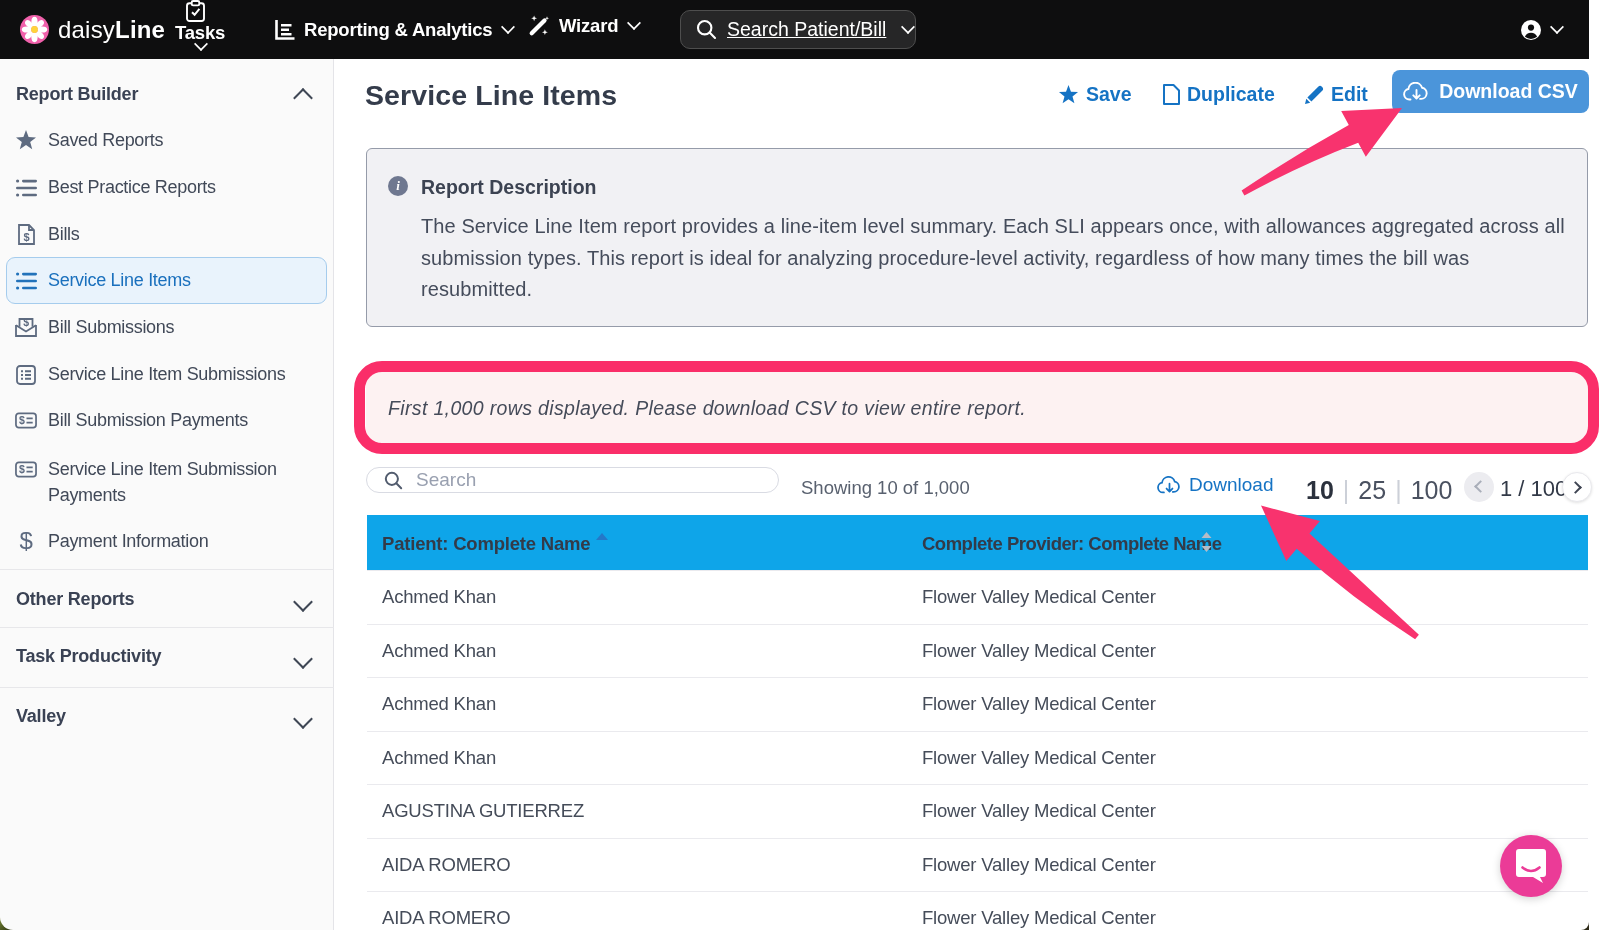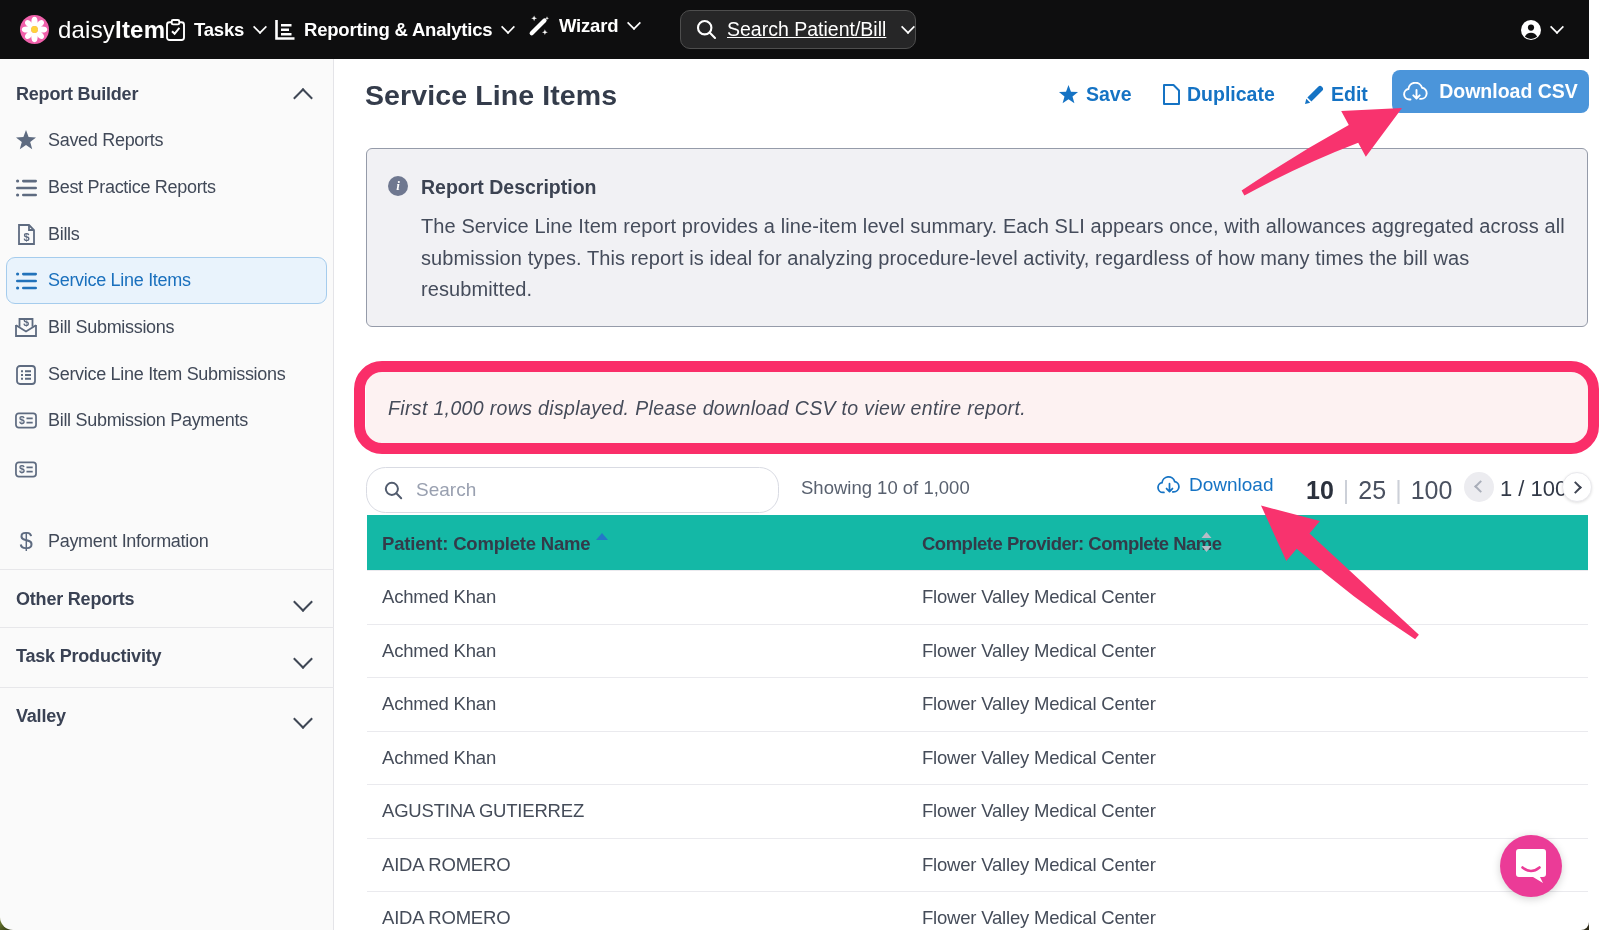--- a/index.html
+++ b/index.html
@@ -50,40 +50,40 @@
     line-height:31.5px; color:#454c5b; letter-spacing:.1px; }
   #infoI { position:absolute; left:21px; top:27px; width:20px; height:20px; border-radius:50%;
     background:#6f7890; color:#fff; font-size:13px; font-weight:bold; text-align:center;
     line-height:20px; font-family:"Liberation Serif",serif; font-style:italic;}
   #alert { position:absolute; left:366px; top:371px; width:1224px; height:75px;
     background:#fdf2f2; border-radius:8px; display:flex; align-items:center; }
   #alert span { margin-left:22px; font-size:19.5px; letter-spacing:.35px; color:#454b59;font-style:italic; }
   #ring { position:absolute; left:354px; top:361px; width:1245px; height:93px;
     border:11px solid #fa2e69; border-radius:28px; }
 
-  #searchbox { position:absolute; left:366px; top:467px; width:413px; height:46px;
+  #searchbox { position:absolute; left:366px; top:467px; width:413px; height:26px;
     border:1.5px solid #d9dbe3; border-radius:19.5px; background:#fff; display:flex; align-items:center; }
   #searchbox span { margin-left:13px; color:#99a0b0; font-size:19px; }
   #showing { position:absolute; left:801px; top:477px; font-size:18.5px; color:#59616f; }
   #dllink { position:absolute; left:1157px; top:474px; display:flex; align-items:center; gap:7px;
     color:#1573c4; font-size:19px; font-weight:500;}
   #sizes { position:absolute; left:1306px; top:476px; font-size:25px; color:#4a5160; }
   #sizes b { color:#2b313d; }
   #sizes i { font-style:normal; color:#ccd0d8; padding:0 9px; }
   .pagc { position:absolute; top:472px; width:30px; height:30px; border-radius:50%; }
   #pagl { left:1464px; background:#ececf0; }
   #pagr { left:1562px; background:#fff; border:1px solid #e9e9ed; box-shadow:0 1px 3px rgba(0,0,0,.12); }
   .pagch { position:absolute; top:9.5px; width:9px; height:9px; border-right:2.3px solid;
     border-bottom:2.3px solid; }
   #pagl .pagch { left:12px; transform:rotate(135deg); color:#a9aeb9; }
   #pagr .pagch { left:8px; transform:rotate(-45deg); color:#3f4553; }
   #pagtxt { position:absolute; left:1500px; top:476px; font-size:22px; color:#323947; }
 
   
-  #thead { position:absolute; left:367px; top:515px; width:1221px; height:55px; background:#14b8a6; }
+  #thead { position:absolute; left:367px; top:515px; width:1221px; height:55px; background:#0ea5e9; }
   #thead .h { position:absolute; top:18px; font-size:18.5px; letter-spacing:-.2px; font-weight:bold; color:#333b49; }
   .trow { position:absolute; left:367px; width:1221px; height:54px; border-top:1px solid #eaeaee;
     background:#fff; }
   .trow div { position:absolute; top:15px; font-size:18.5px; letter-spacing:-.2px; color:#454c59; }
   .c1 { left:15px; } .c2 { left:555px; }
 
   
   #chat { position:absolute; left:1500px; top:835px; width:62px; height:62px; border-radius:50%;
     background:#eb3b97; box-shadow:0 2px 8px rgba(0,0,0,.18); }
 
@@ -100,23 +100,23 @@
       <ellipse cx="14.5" cy="22.3" rx="3.1" ry="4.9"></ellipse>
       <ellipse cx="6.7" cy="14.5" rx="4.9" ry="3.1"></ellipse>
       <ellipse cx="22.3" cy="14.5" rx="4.9" ry="3.1"></ellipse>
       <ellipse cx="9" cy="9" rx="3" ry="4.6" transform="rotate(-45 9 9)"></ellipse>
       <ellipse cx="20" cy="20" rx="3" ry="4.6" transform="rotate(-45 20 20)"></ellipse>
       <ellipse cx="20" cy="9" rx="3" ry="4.6" transform="rotate(45 20 9)"></ellipse>
       <ellipse cx="9" cy="20" rx="3" ry="4.6" transform="rotate(45 9 20)"></ellipse>
     </g>
     <circle cx="14.5" cy="14.5" r="3.4" fill="#ffd43b"></circle>
   </svg>
-  <div id="brand">daisy<b>Item</b></div>
-
-  <div class="item" style="left:166px; top:0; height:59px;">
+  <div id="brand">daisy<b>Line</b></div>
+
+  <div class="item" style="left:166px; top:0; height:59px;flex-direction:column;">
     <svg width="19" height="22" viewBox="0 0 19 22" fill="none" stroke="#fff" stroke-width="1.9">
       <rect x="1" y="3.2" width="17" height="17.8" rx="2.5"></rect>
       <rect x="5.7" y="1" width="7.6" height="4.4" rx="1.4" fill="#0e0e0f"></rect>
       <path d="M6 12.2 L8.6 14.8 L13.4 8.8" stroke-width="2"></path>
     </svg>
     <span style="margin-left:9px;">Tasks</span>
       <span class="chev"></span>
   </div>
 
   <div class="item" style="left:275px; top:0; height:59px;">
@@ -244,20 +244,21 @@
   </div>
 
   <div class="sitem" style="top:397px; align-items:flex-start;">
     <span class="ic" style="margin-top:5px;">
         <svg width="23" height="17" viewBox="0 0 23 17" fill="none" stroke="#5e6b80" stroke-width="1.8">
       <rect x="1" y="1" width="21" height="15" rx="3"></rect>
       <text x="4.3" y="12.6" fill="#5e6b80" stroke="none" font-size="11" font-weight="bold" font-family="Liberation Sans">$</text>
       <path d="M12 6.3 h6.5 M12 10.7 h6.5" stroke-width="1.9"></path>
     </svg>
       </span>
+      <span class="lbl" style="line-height:26px;">Service Line Item Submission<br>Payments</span>
   </div>
 
   <div class="sitem" style="top:471px;">
     <span class="ic">
         <svg width="14" height="23" viewBox="0 0 14 23">
       <text x="7" y="18.5" fill="#5e6b80" font-size="24" text-anchor="middle" font-family="Liberation Sans">$</text>
     </svg>
       </span>
       <span class="lbl">Payment Information</span>
   </div>

